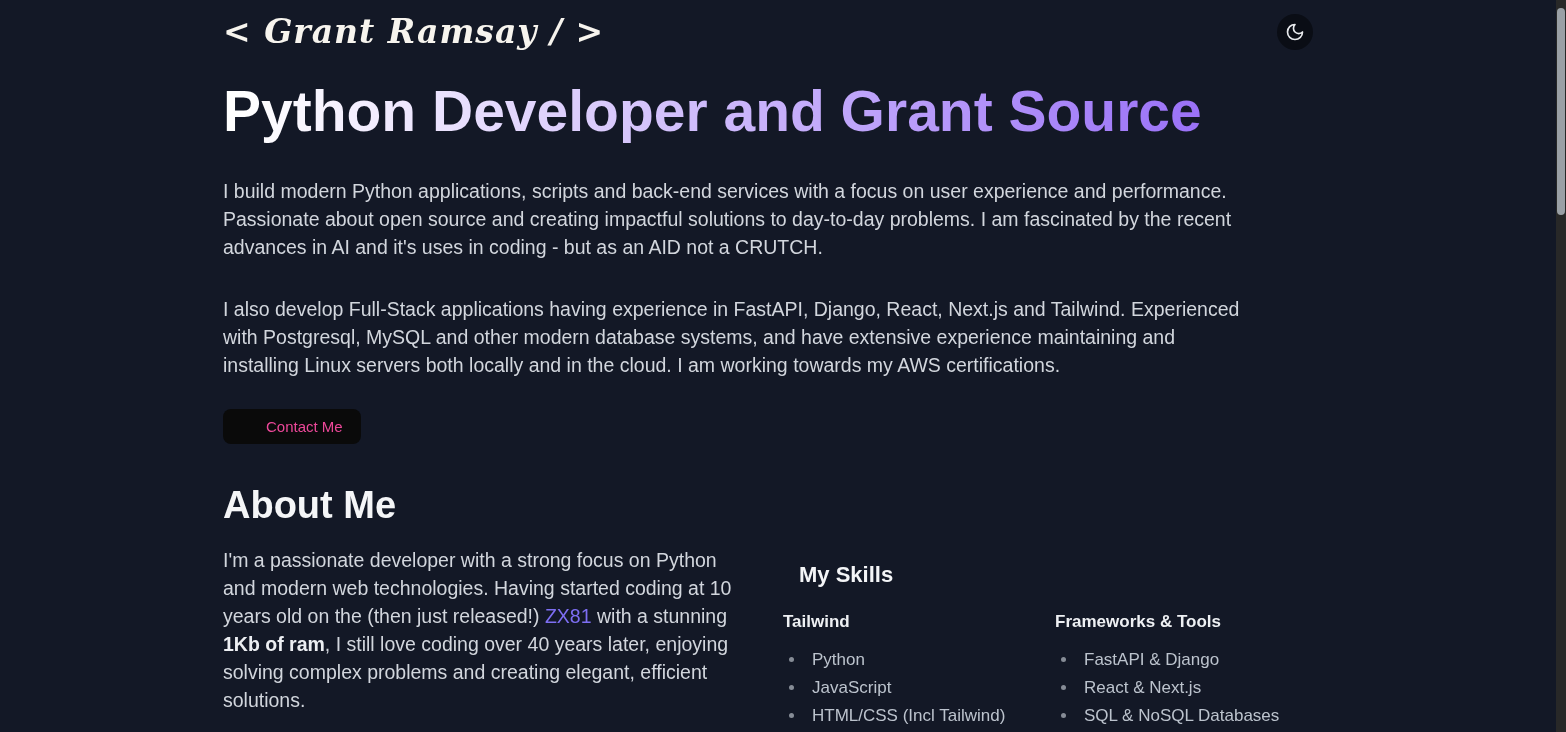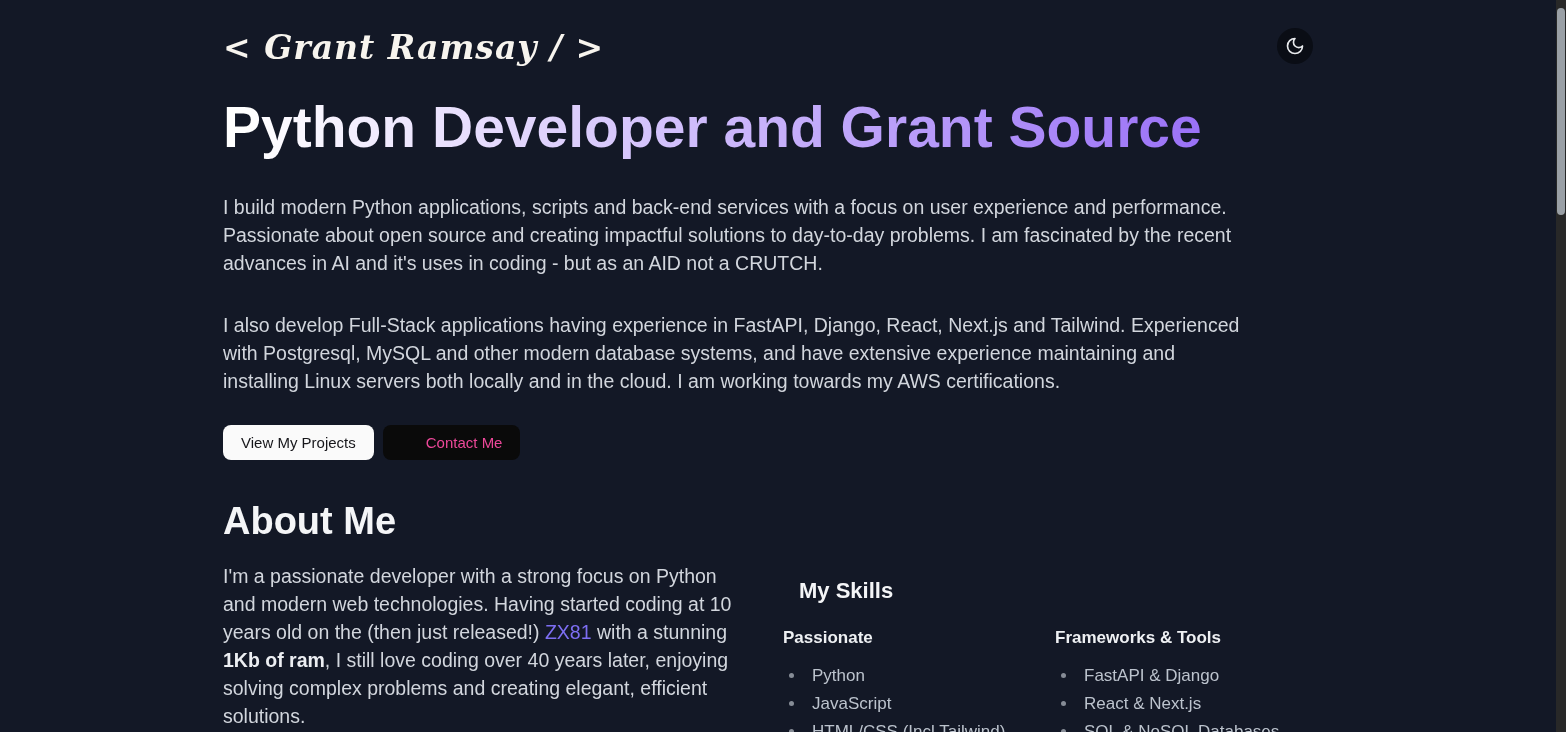--- a/index.html
+++ b/index.html
@@ -7,21 +7,21 @@
   body {
     width: 1566px; height: 732px;
     background: #131826;
     font-family: "Liberation Sans", sans-serif;
     overflow: hidden;
     position: relative;
   }
   .container { width: 1120px; margin: 0 auto; }
 
   
-  .header { display: flex; justify-content: space-between; align-items: flex-start; padding-top: 28px; }
+  .header { display: flex; justify-content: space-between; align-items: center; padding-top: 12px; }
   .logo {
     font-family: "DejaVu Serif", serif;
     font-style: italic; font-weight: 700;
     font-size: 33px; color: #f7f4ee;
     letter-spacing: 1px; text-decoration: none;
   }
   .theme-toggle {
     width: 36px; height: 36px; border-radius: 50%;
     background: #0a0d15; border: none; cursor: pointer;
     display: flex; align-items: center; justify-content: center;
@@ -85,38 +85,37 @@
   </div>
 
   <h1 class="hero-title">
     <span>Python Developer and Grant Source</span>
   </h1>
 
   <p class="hero-p">I build modern Python applications, scripts and back-end services with a focus on user experience and performance. Passionate about open source and creating impactful solutions to day-to-day problems. I am fascinated by the recent advances in AI and it's uses in coding - but as an AID not a CRUTCH.</p>
   <p class="hero-p">I also develop Full-Stack applications having experience in FastAPI, Django, React, Next.js and Tailwind. Experienced with Postgresql, MySQL and other modern database systems, and have extensive experience maintaining and installing Linux servers both locally and in the cloud. I am working towards my AWS certifications.</p>
 
   <div class="btn-row">
-    <button class="btn btn-primary">View My Projects</button>
     <button class="btn btn-secondary">Contact Me</button>
   </div>
 
   <h2 class="about-heading">About Me</h2>
 
   <div class="about-grid">
 
     <p class="about-text">
       <span>I'm a passionate developer with a strong focus on Python and modern web technologies. Having started coding at 10 years old on the (then just released!) </span><a href="#" class="inline-link">ZX81</a><span> with a stunning </span><strong>1Kb of ram</strong><span>, I still love coding over 40 years later, enjoying solving complex problems and creating elegant, efficient solutions.</span>
     </p>
 
     <div class="skills">
       <h3 class="skills-heading">My Skills</h3>
       <div class="skills-grid">
 
         <div class="skill-group">
-          <h4 class="skill-group-title">Passionate</h4>
+          <h4 class="skill-group-title">Tailwind</h4>
           <ul class="skill-list">
             <li>Python</li>
             <li>JavaScript</li>
             <li>HTML/CSS (Incl Tailwind)</li>
           </ul>
         </div>
 
         <div class="skill-group">
           <h4 class="skill-group-title">Frameworks &amp; Tools</h4>
           <ul class="skill-list">

